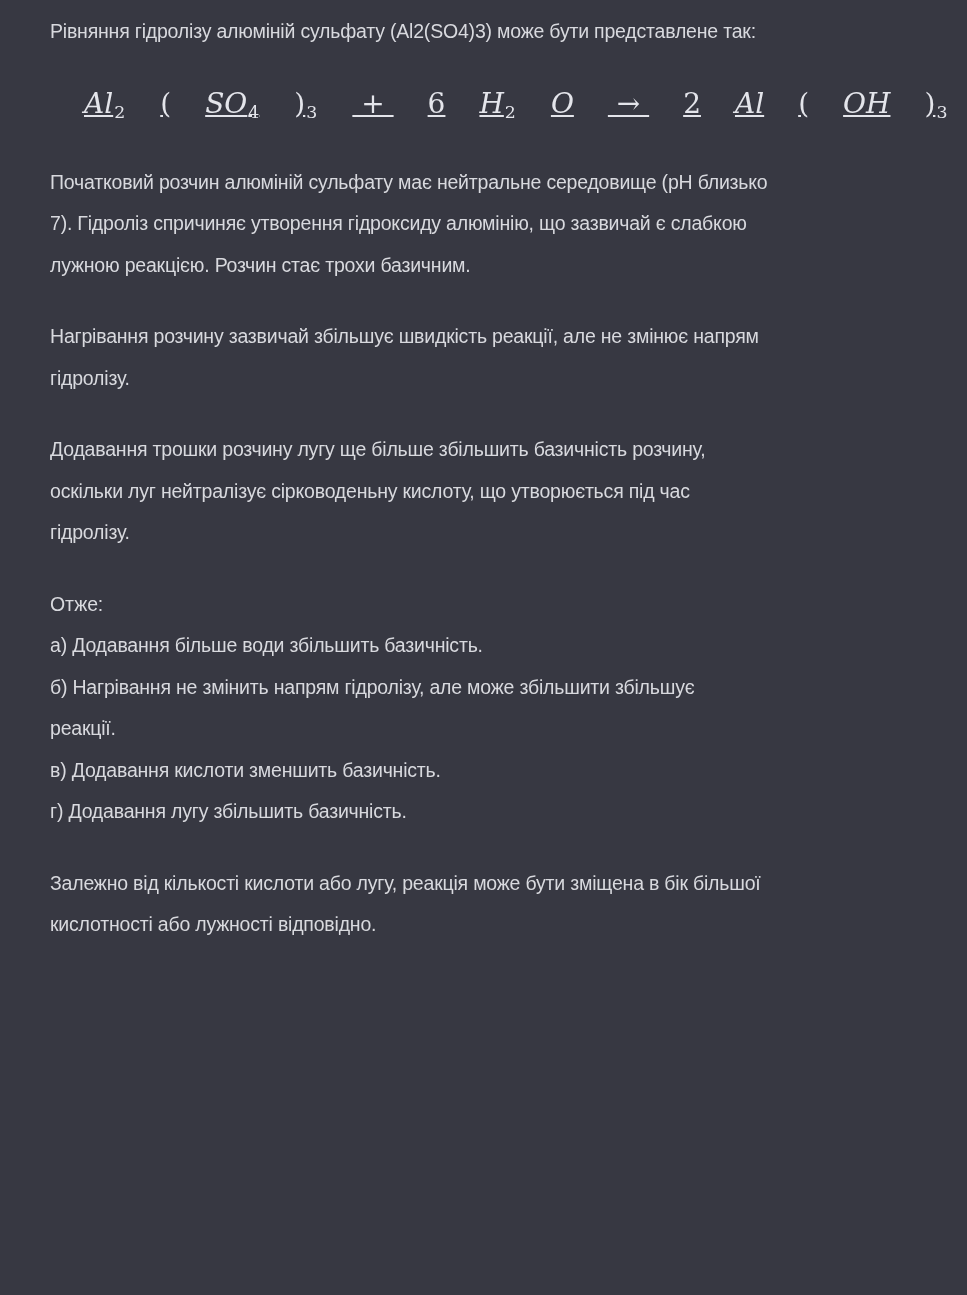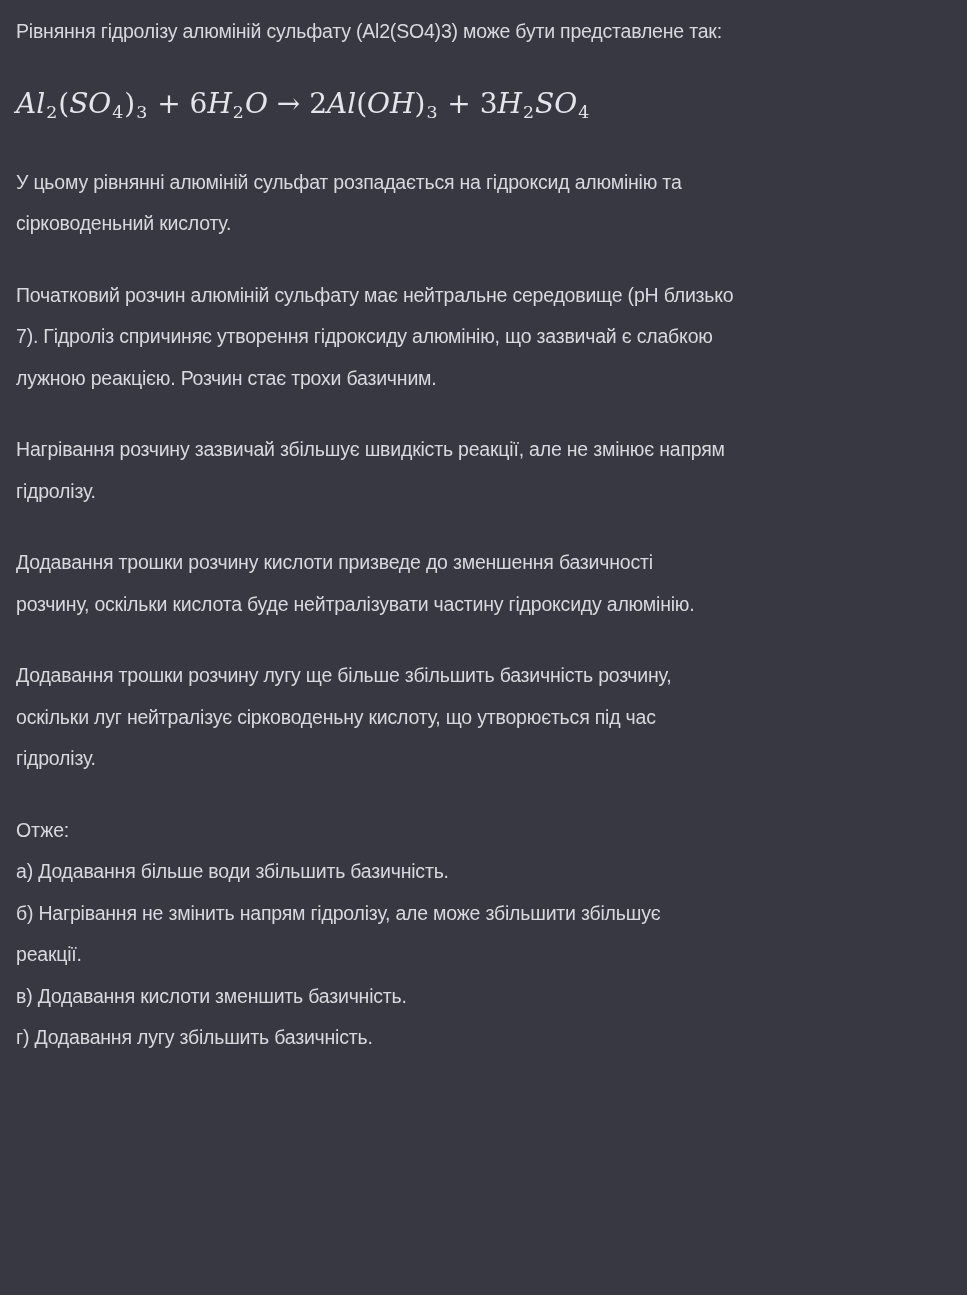--- a/index.html
+++ b/index.html
@@ -1,15 +1,15 @@
 <!DOCTYPE html>
 <html><head>
 <meta charset="utf-8">
 <style>
-  * { box-sizing: border-box; }
+  * { box-sizing: border-box; margin-left: 34px; }
   html, body { margin: 0; padding: 0; }
   body {
     width: 967px;
     height: 1295px;
     overflow: hidden;
     background: #373842;
     color: #d8d9de;
     font-family: "Liberation Sans", sans-serif;
     font-size: 19.5px;
     line-height: 41.5px;
@@ -40,20 +40,21 @@
   .msg p + p { margin-top: 0; }
 
   .formula {
     font-family: "DejaVu Serif", serif;
     font-size: 28px;
     line-height: 42px;
     color: #e4e5eb;
     margin: 27px 0 34px;
     letter-spacing: 0;
     white-space: nowrap;
+    text-decoration: underline;
   }
   .formula .it { font-style: italic; }
   .formula sub {
     font-size: 62%;
     font-style: normal;
     vertical-align: baseline;
     position: relative;
     top: 0.33em;
     margin: 0 1px 0 1px;
   }
@@ -64,32 +65,30 @@
 <div class="clip-head">
   <span class="head-text">ChatGPT 4</span>
 </div>
 
 <div class="msg">
 
   <p>Рівняння гідролізу алюміній сульфату (Al2(SO4)3) може бути представлене так:</p>
 
   <div class="formula" id="formula"><span class="it">Al</span><sub>2</sub><span>(</span><span class="it">SO</span><sub>4</sub><span>)</span><sub>3</sub><span> + </span><span>6</span><span class="it">H</span><sub>2</sub><span class="it">O</span><span> → </span><span>2</span><span class="it">Al</span><span>(</span><span class="it">OH</span><span>)</span><sub>3</sub><span> + </span><span>3</span><span class="it">H</span><sub>2</sub><span class="it">SO</span><sub>4</sub></div>
 
-  <p>У цьому рівнянні алюміній сульфат розпадається на гідроксид алюмінію та
-сірководеньний кислоту.</p>
   <p>Початковий розчин алюміній сульфату має нейтральне середовище (pH близько
 7). Гідроліз спричиняє утворення гідроксиду алюмінію, що зазвичай є слабкою
 лужною реакцією. Розчин стає трохи базичним.</p>
   <p>Нагрівання розчину зазвичай збільшує швидкість реакції, але не змінює напрям
 гідролізу.</p>
-  <p>Додавання трошки розчину кислоти призведе до зменшення базичності
-розчину, оскільки кислота буде нейтралізувати частину гідроксиду алюмінію.</p>
   <p>Додавання трошки розчину лугу ще більше збільшить базичність розчину,
 оскільки луг нейтралізує сірководеньну кислоту, що утворюється під час
 гідролізу.</p>
   <p>Отже:
 а) Додавання більше води збільшить базичність.
 б) Нагрівання не змінить напрям гідролізу, але може збільшити збільшує
 реакції.
 в) Додавання кислоти зменшить базичність.
 г) Додавання лугу збільшить базичність.</p>
+  <p>Залежно від кількості кислоти або лугу, реакція може бути зміщена в бік більшої
+кислотності або лужності відповідно.</p>
 
 </div>
 
 </body></html>

